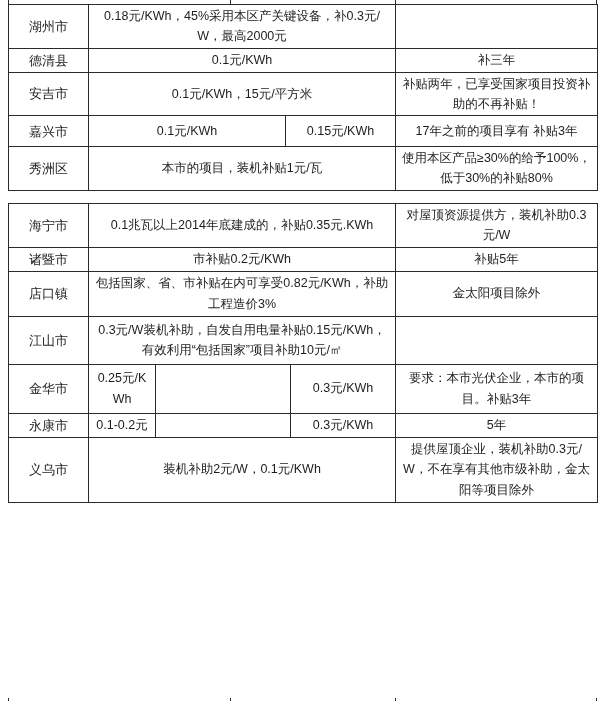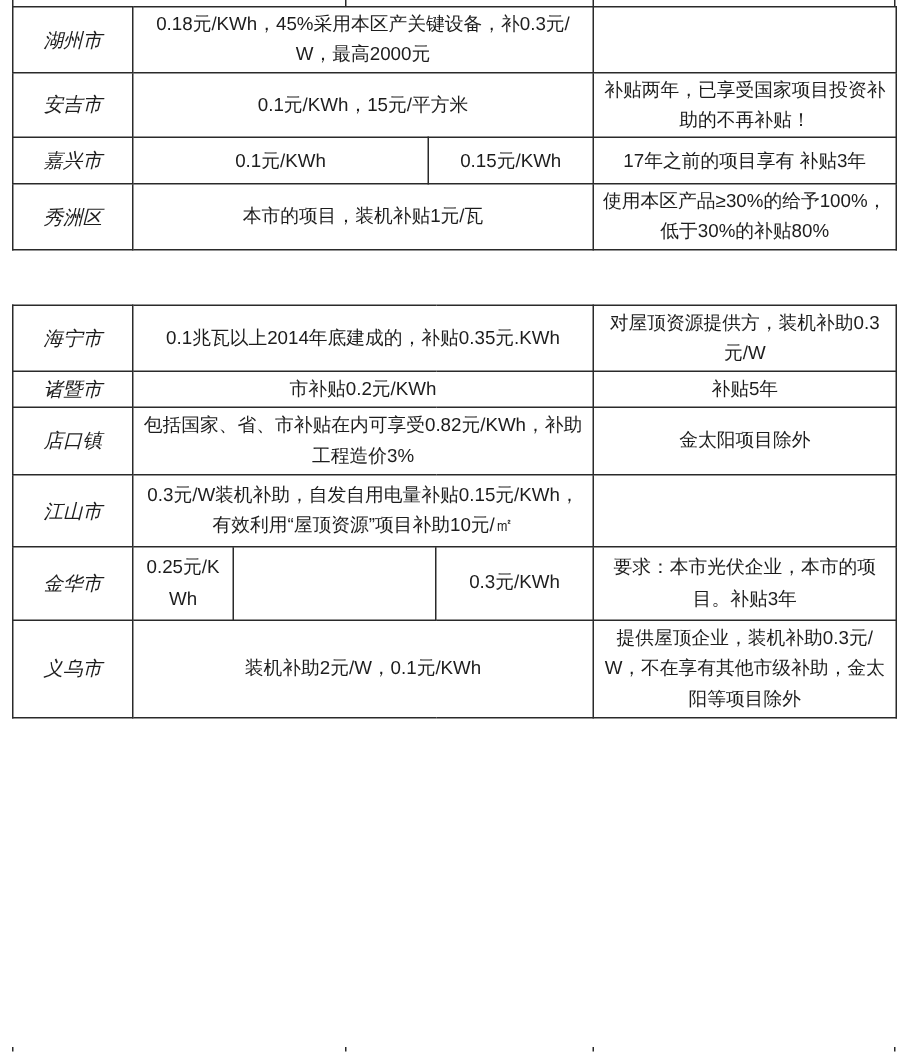--- a/index.html
+++ b/index.html
@@ -24,21 +24,21 @@
   #t1{top:4px;}
   #t2{top:203px;}
   td{
     border:1px solid #2a2a2a;
     text-align:center;
     vertical-align:middle;
     padding:1px 5px;
     overflow:hidden;
     word-break:break-all;
   }
-  td.region{font-size:13px;font-style:italic;}
+  td.region{font-size:13px;}
   
   .tick{position:absolute;width:1px;background:#2a2a2a;}
   .tick.top{top:0;height:4px;}
   .tick.bottom{top:698px;height:3px;}
 </style>
 </head>
 <body>
 
 <div class="canvas">
 
@@ -52,20 +52,25 @@
       <col style="width:80px">
         <col style="width:197px">
         <col style="width:110px">
         <col style="width:202px">
     </colgroup>
     <tbody>
         <tr style="height:39px">
       <td class="region">湖州市</td>
       <td colspan="2">0.18元/KWh，45%采用本区产关键设备，补0.3元/W，最高2000元</td>
       <td></td>
+    </tr>
+    <tr style="height:18px">
+      <td class="region">德清县</td>
+      <td colspan="2">0.1元/KWh</td>
+      <td>补三年</td>
     </tr>
     <tr style="height:43px">
       <td class="region">安吉市</td>
       <td colspan="2">0.1元/KWh，15元/平方米</td>
       <td>补贴两年，已享受国家项目投资补助的不再补贴！</td>
     </tr>
     <tr style="height:31px">
       <td class="region">嘉兴市</td>
       <td>0.1元/KWh</td>
       <td>0.15元/KWh</td>
@@ -98,29 +103,36 @@
       <td colspan="3">市补贴0.2元/KWh</td>
       <td>补贴5年</td>
     </tr>
     <tr style="height:45px">
       <td class="region">店口镇</td>
       <td colspan="3">包括国家、省、市补贴在内可享受0.82元/KWh，补助工程造价3%</td>
       <td>金太阳项目除外</td>
     </tr>
     <tr style="height:48px">
       <td class="region">江山市</td>
-      <td colspan="3">0.3元/W装机补助，自发自用电量补贴0.15元/KWh，有效利用“屋顶资源”项目补助10元/㎡</td>
+      <td colspan="3">0.3元/W装机补助，自发自用电量补贴0.15元/KWh，有效利用“包括国家”项目补助10元/㎡</td>
       <td></td>
     </tr>
     <tr style="height:49px">
       <td class="region">金华市</td>
       <td>0.25元/KWh</td>
       <td></td>
       <td>0.3元/KWh</td>
       <td>要求：本市光伏企业，本市的项目。补贴3年</td>
+    </tr>
+    <tr style="height:18px">
+      <td class="region">永康市</td>
+      <td>0.1-0.2元</td>
+      <td></td>
+      <td>0.3元/KWh</td>
+      <td>5年</td>
     </tr>
     <tr style="height:65px">
       <td class="region">义乌市</td>
       <td colspan="3">装机补助2元/W，0.1元/KWh</td>
       <td>提供屋顶企业，装机补助0.3元/W，不在享有其他市级补助，金太阳等项目除外</td>
     </tr>
   </tbody>
     </table>
 
   <div class="tick bottom" style="left:8px"></div>

